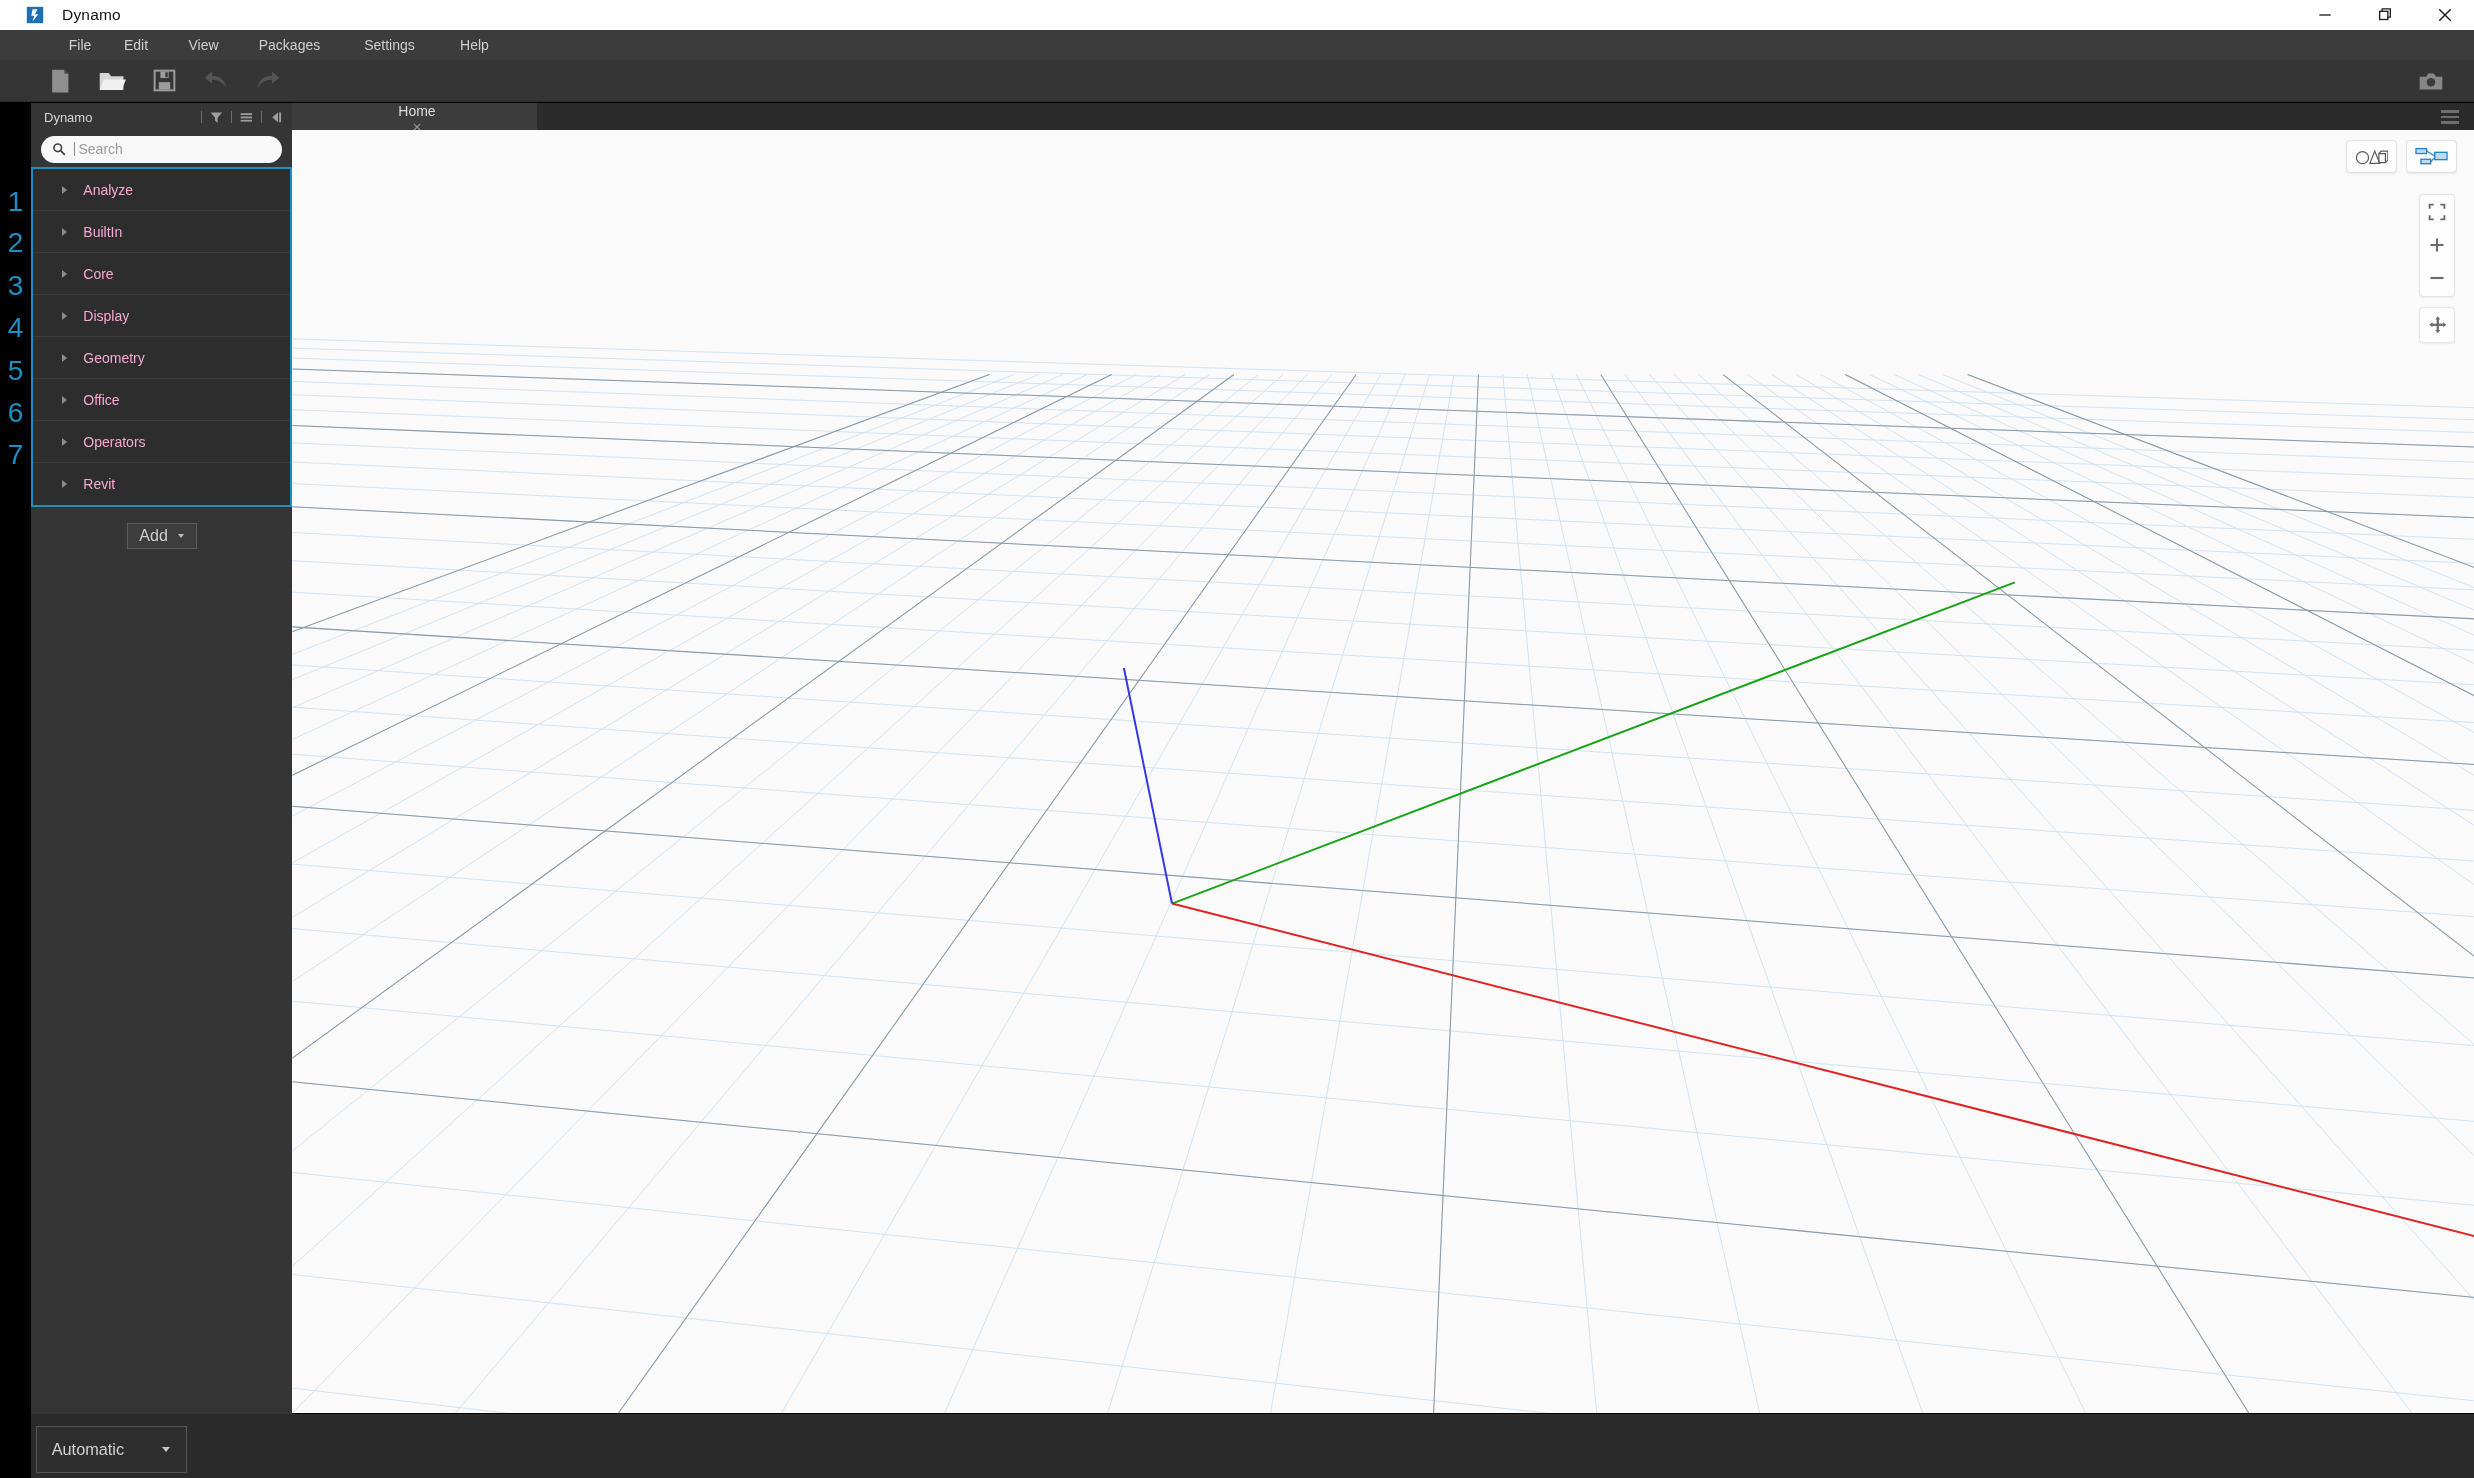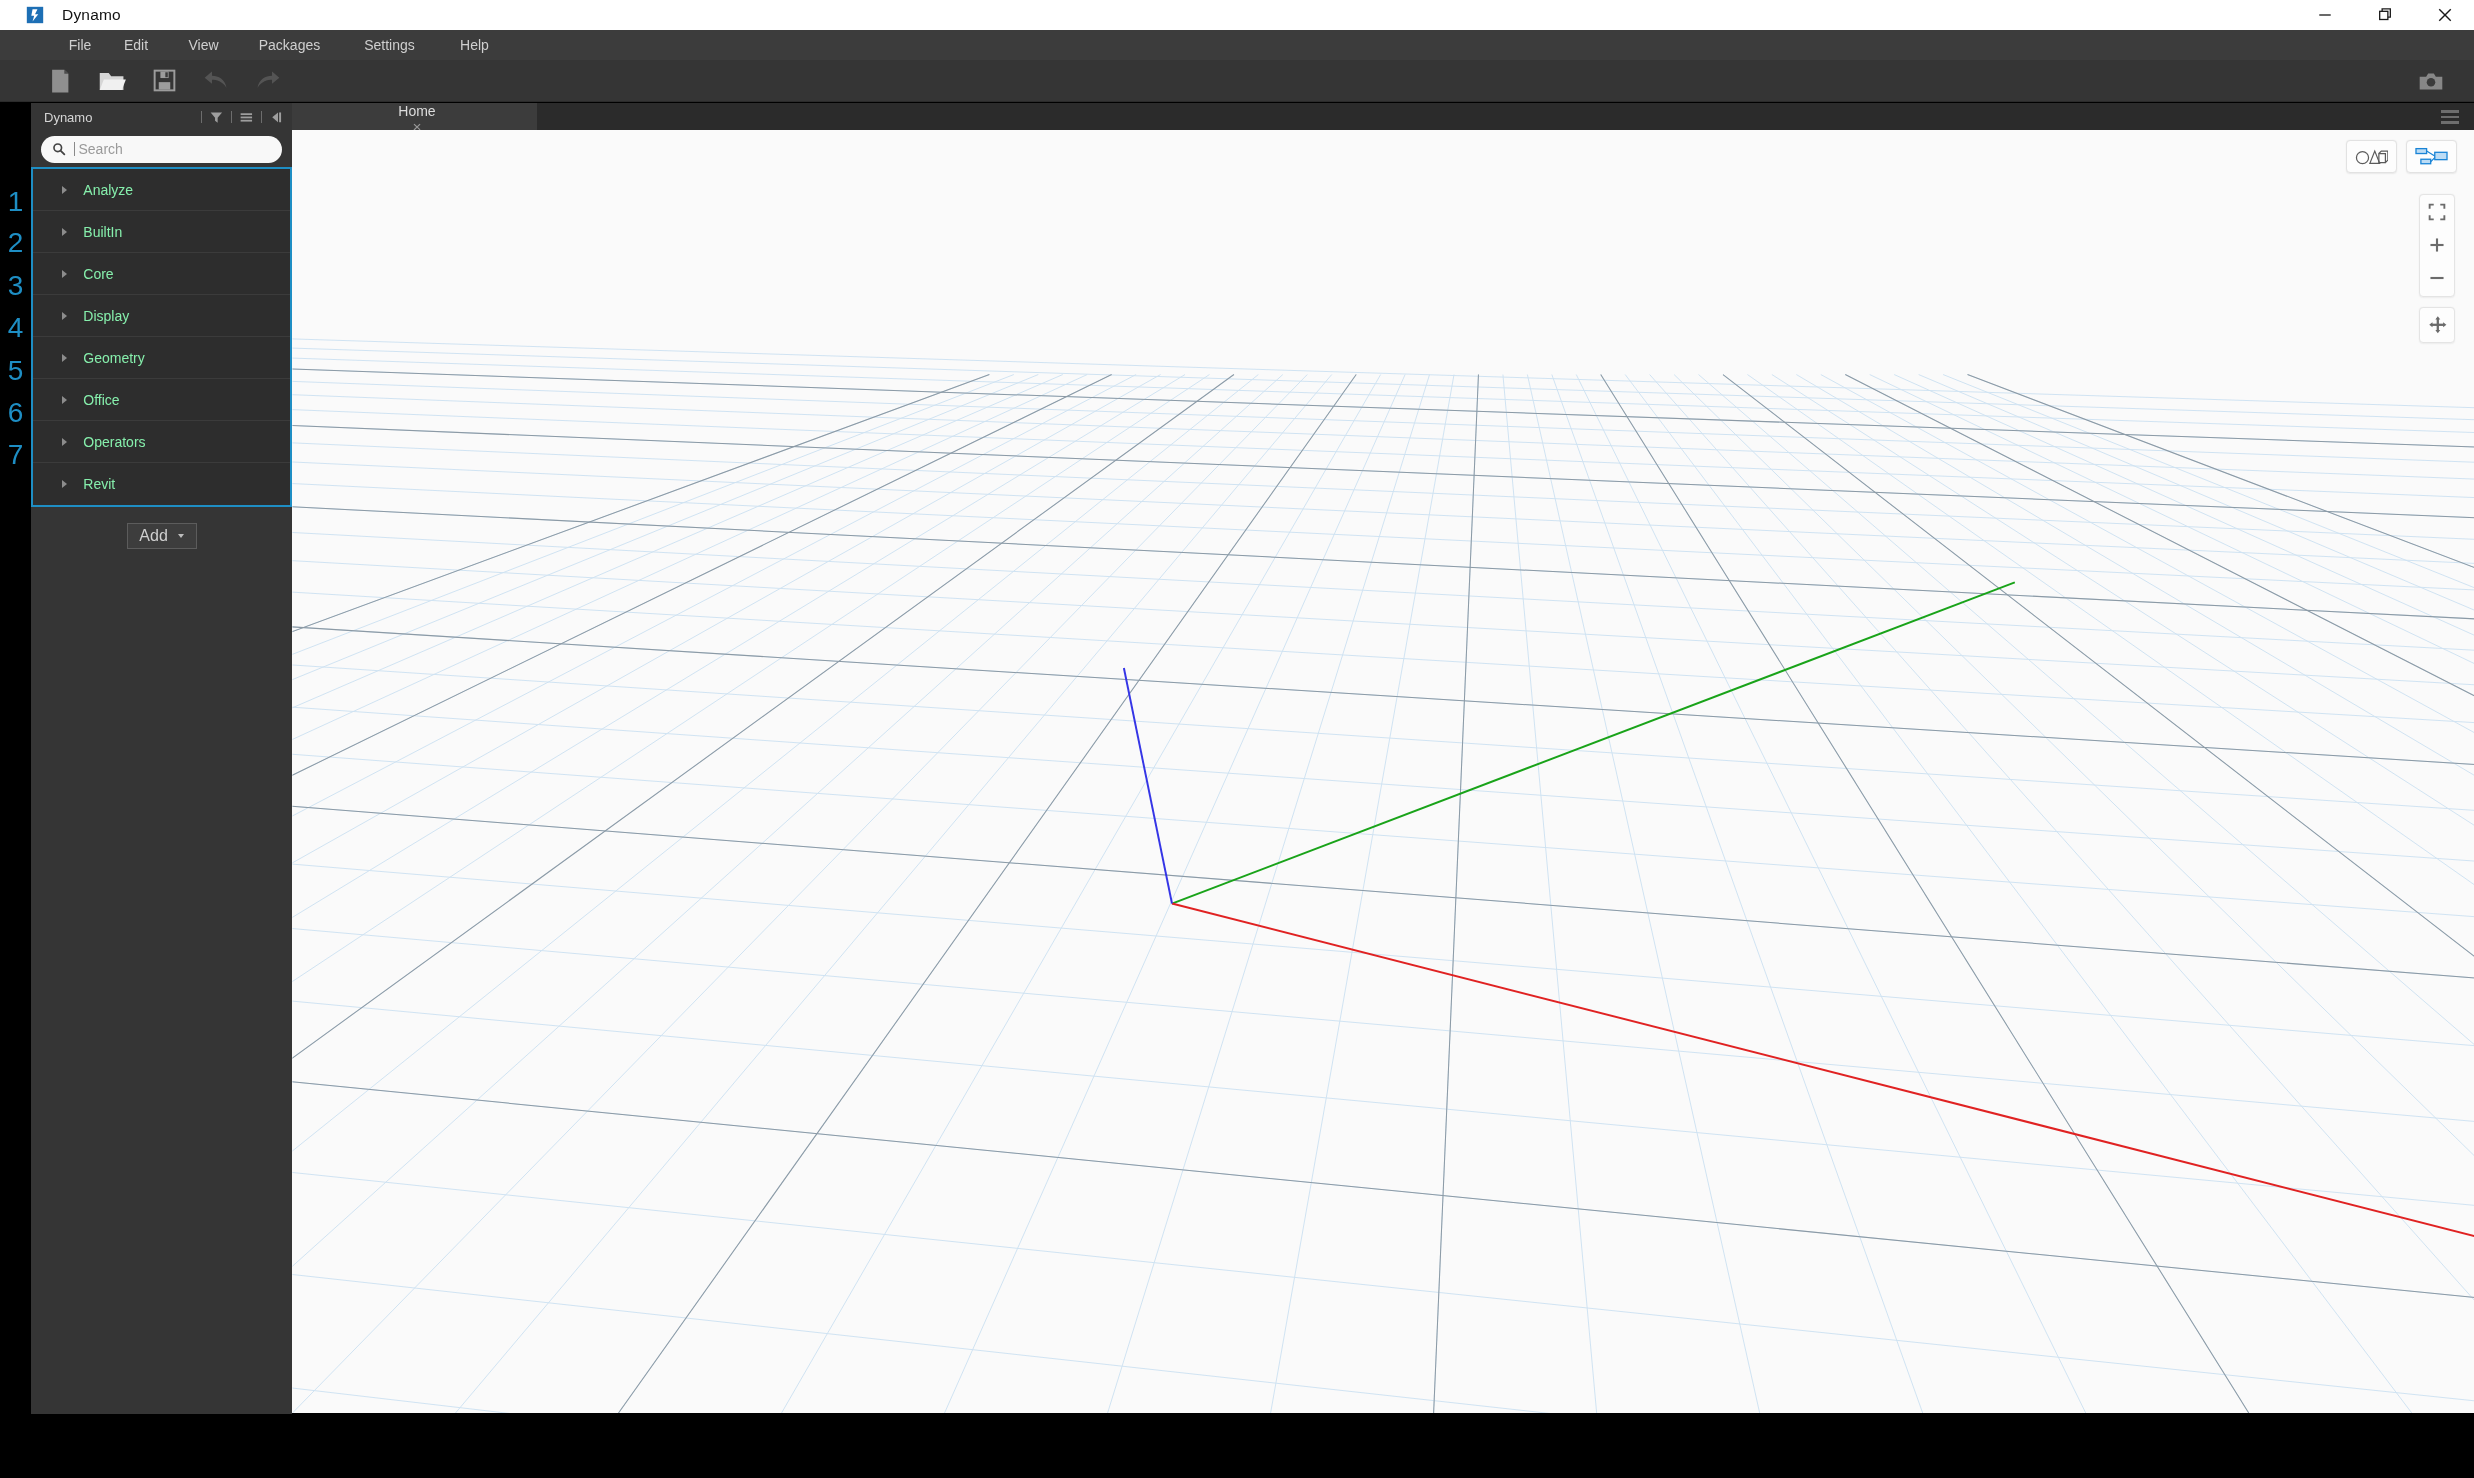--- a/index.html
+++ b/index.html
@@ -211,21 +211,21 @@
   .lib-arrow {
     width: 0; height: 0;
     border-left: 5.7px solid #8c8c8c;
     border-top: 4.1px solid transparent;
     border-bottom: 4.1px solid transparent;
     margin-right: 16.3px;
     flex: none;
   }
   .lib-label {
     font-size: 14px;
-    color: #86efac;
+    color: #f9a8d4;
   }
 
   .add-wrap {
     height: 57px;
     display: flex;
     align-items: center;
     justify-content: center;
     background: #353535;
   }
   .add-btn {
@@ -802,15 +802,22 @@
           <path d="M1.5 12 L5.5 9 V15 Z" fill="#6b6b6b"></path>
           <path d="M22.5 12 L18.5 9 V15 Z" fill="#6b6b6b"></path>
           <rect x="10.6" y="4" width="2.8" height="16" fill="#6b6b6b"></rect>
           <rect x="4" y="10.6" width="16" height="2.8" fill="#6b6b6b"></rect>
         </svg>
       </div>
     </div>
 
   </div>
 
+  <div class="statusbar">
+    <div class="status-left-black"></div>
+    <div class="run-mode">
+      <span class="run-mode-label">Automatic</span>
+      <span class="run-caret"></span>
+    </div>
+  </div>
 
 </div>
 
 
 </body></html>

